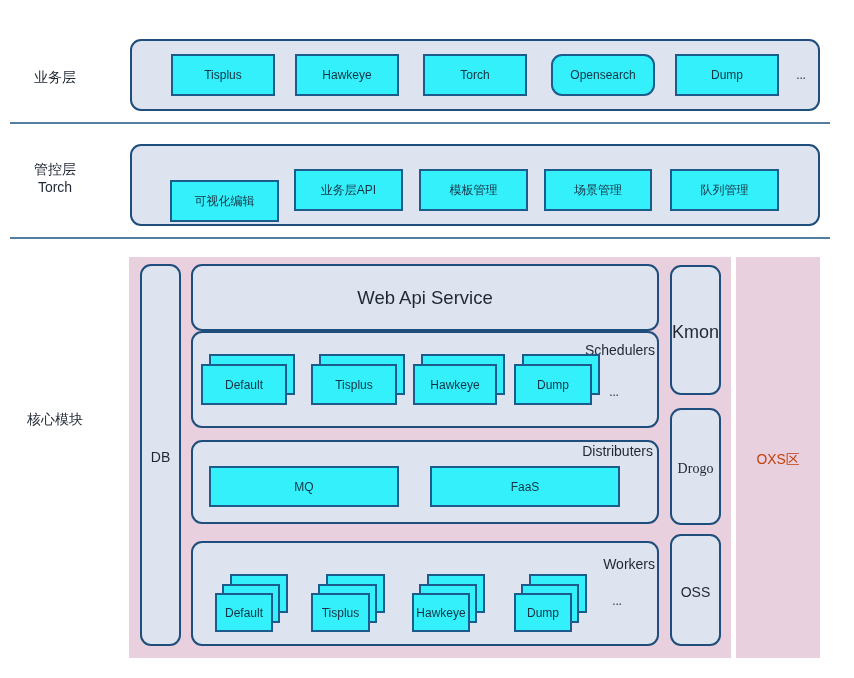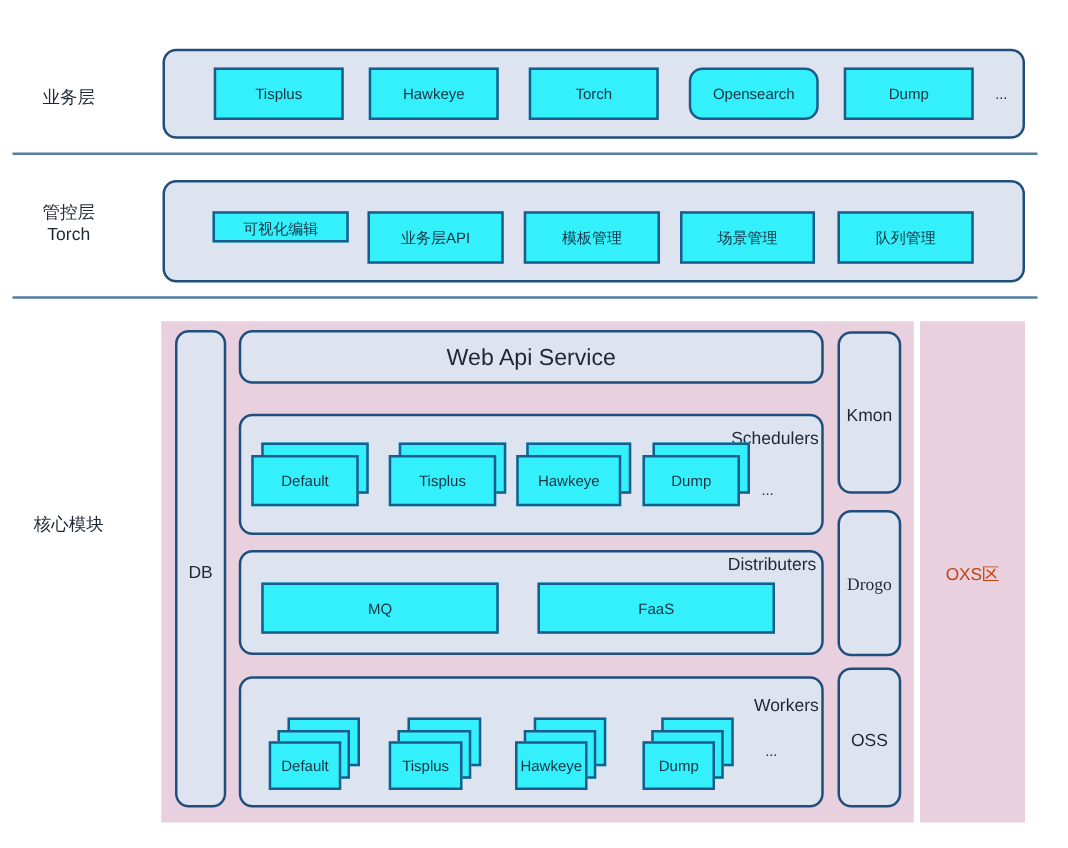--- a/index.html
+++ b/index.html
@@ -43,21 +43,21 @@
       <span class="cyanlabel">Dump</span>
     </div>
   <div class="abs ell ctr" style="left:790px;top:65px;width:22px;height:20px;">
       <span>...</span>
     </div>
   <div class="abs divider" style="left:10px;top:122px;width:820px;"></div>
 
   <div class="abs layerlabel" style="left:10px;top:160px;width:90px;white-space:pre-line;"><span>管控层
 Torch</span></div>
   <div class="abs round" style="left:130px;top:144px;width:690px;height:82px;"></div>
-  <div class="abs cyan ctr" style="left:170px;top:169px;width:109px;height:25px;align-items:flex-end;">
+  <div class="abs cyan ctr" style="left:170px;top:180px;width:109px;height:42px;">
       <span class="cyanlabel">可视化编辑</span>
     </div>
   <div class="abs cyan ctr" style="left:294px;top:169px;width:109px;height:42px;">
       <span class="cyanlabel">业务层API</span>
     </div>
   <div class="abs cyan ctr" style="left:419px;top:169px;width:109px;height:42px;">
       <span class="cyanlabel">模板管理</span>
     </div>
   <div class="abs cyan ctr" style="left:544px;top:169px;width:108px;height:42px;">
       <span class="cyanlabel">场景管理</span>
@@ -69,21 +69,21 @@
 
   <div class="abs layerlabel" style="left:10px;top:410px;width:90px;"><span>核心模块</span></div>
   <div class="abs pink" style="left:129px;top:257px;width:602px;height:401px;"></div>
   <div class="abs pink" style="left:736px;top:257px;width:84px;height:401px;"></div>
   <div class="abs ctr" style="left:736px;top:451px;width:84px;height:18px;">
       <span style="color:#c2410c;font-size:13.8px;">OXS区</span>
     </div>
   <div class="abs round ctr" style="left:140px;top:264px;width:41px;height:382px;padding-top:4px;">
       <span style="color:#1f2733;font-size:14px;">DB</span>
     </div>
-  <div class="abs round ctr" style="left:191px;top:264px;width:468px;height:43px;padding-bottom:0;">
+  <div class="abs round ctr" style="left:191px;top:264px;width:468px;height:67px;padding-bottom:0;">
       <span style="color:#1f2733;font-size:18.5px;">Web Api Service</span>
     </div>
   <div class="abs round" style="left:191px;top:331px;width:468px;height:97px;"></div>
   <div class="abs sectitle" style="left:191px;top:342px;width:468px;padding-right:4px;"><span>Schedulers</span></div>
   <div class="abs" style="left:201px;top:354px;width:94px;height:51px;">
     <div class="abs cyan" style="left:8px;top:0;width:86px;height:41px;"></div>
     <div class="abs cyan ctr" style="left:0;top:10px;width:86px;height:41px;">
         <span class="cyanlabel">Default</span>
       </div>
   </div>
@@ -143,21 +143,21 @@
     <div class="abs cyan" style="left:15px;top:0;width:58px;height:39px;"></div>
     <div class="abs cyan" style="left:7px;top:10px;width:58px;height:39px;"></div>
     <div class="abs cyan ctr" style="left:0;top:19px;width:58px;height:39px;">
         <span class="cyanlabel">Dump</span>
       </div>
   </div>
   <div class="abs ell ctr" style="left:607px;top:592px;width:20px;height:18px;">
       <span>...</span>
     </div>
   <div class="abs round ctr" style="left:670px;top:265px;width:51px;height:130px;padding-top:4px;">
-      <span style="color:#1f2733;font-size:14px;">Kmon</span>
+      <span style="color:#1f2733;font-size:18px;">Kmon</span>
     </div>
   <div class="abs round ctr" style="left:670px;top:408px;width:51px;height:117px;padding-top:4px;font-family:Liberation Serif, serif;">
       <span style="color:#1f2733;font-size:14px;">Drogo</span>
     </div>
   <div class="abs round ctr" style="left:670px;top:534px;width:51px;height:112px;padding-top:4px;">
       <span style="color:#1f2733;font-size:14px;">OSS</span>
     </div>
 </div>
 
 </body></html>

